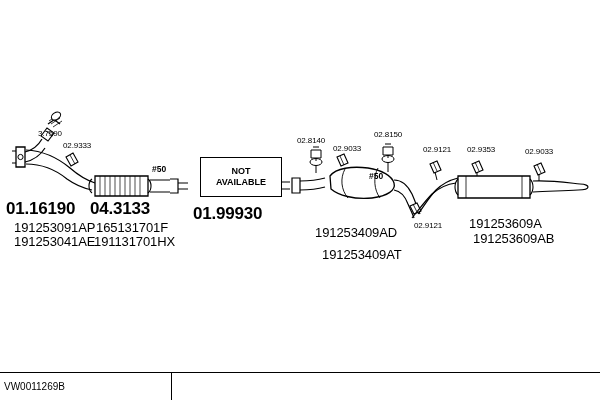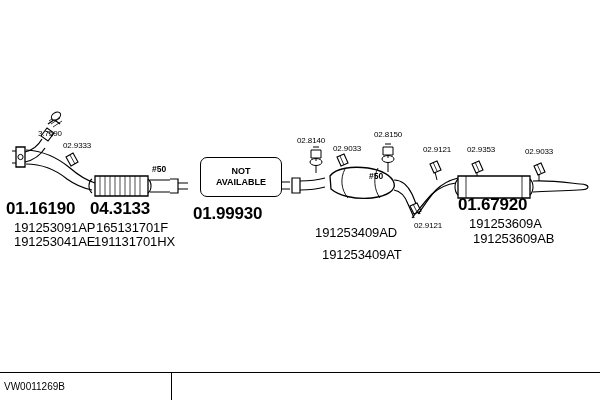--- a/index.html
+++ b/index.html
@@ -179,21 +179,21 @@
       <path d="M533,192 C548,191 562,191 578,190" stroke-width="1.2"></path>
       <path d="M580,184 C586,184 588,186 588,187 C588,189 585,190 578,190" stroke-width="1.2"></path>
 
       <path d="M534,166 l7,-3 l4,9 l-7,3 z" fill="#fff" stroke="#000" stroke-width="1.1"></path>
       <path d="M537,164 l4,9" stroke-width="0.8"></path>
       <path d="M539,174 L539,181" stroke-width="1"></path>
 
     </g>
   </svg>
 
-  <div class="na-box" style="left:200px; top:157px; width:80px; height:38px;border-radius:7px;">
+  <div class="na-box" style="left:200px; top:157px; width:80px; height:38px;">
     <div class="na-text">NOT</div>
     <div class="na-text">AVAILABLE</div>
   </div>
 
   <div class="lbl mark50" style="left:152px; top:165px;">#50</div>
   <div class="lbl mark50" style="left:369px; top:172px;">#50</div>
 
   <div class="lbl small-code" style="left:38px; top:130px;">3.7590</div>
   <div class="lbl small-code" style="left:63px; top:142px;">02.9333</div>
   <div class="lbl small-code" style="left:297px; top:137px;">02.8140</div>
@@ -210,21 +210,20 @@
 
   <div class="lbl part-title" style="left:90px; top:200px;">04.3133</div>
   <div class="lbl part-sub" style="left:96px; top:221px;">165131701F</div>
   <div class="lbl part-sub" style="left:94px; top:235px;">191131701HX</div>
 
   <div class="lbl part-title" style="left:193px; top:205px;">01.99930</div>
 
   <div class="lbl part-sub" style="left:315px; top:226px;">191253409AD</div>
   <div class="lbl part-sub" style="left:322px; top:248px;">191253409AT</div>
 
-  <div class="lbl part-title" style="left:458px; top:196px;">01.67920</div>
   <div class="lbl part-sub" style="left:469px; top:217px;">191253609A</div>
   <div class="lbl part-sub" style="left:473px; top:232px;">191253609AB</div>
 
   <div class="hr-top"></div>
   <div class="footer-box">
     <span class="footer-text">VW0011269B</span>
   </div>
 
 </div>
 

